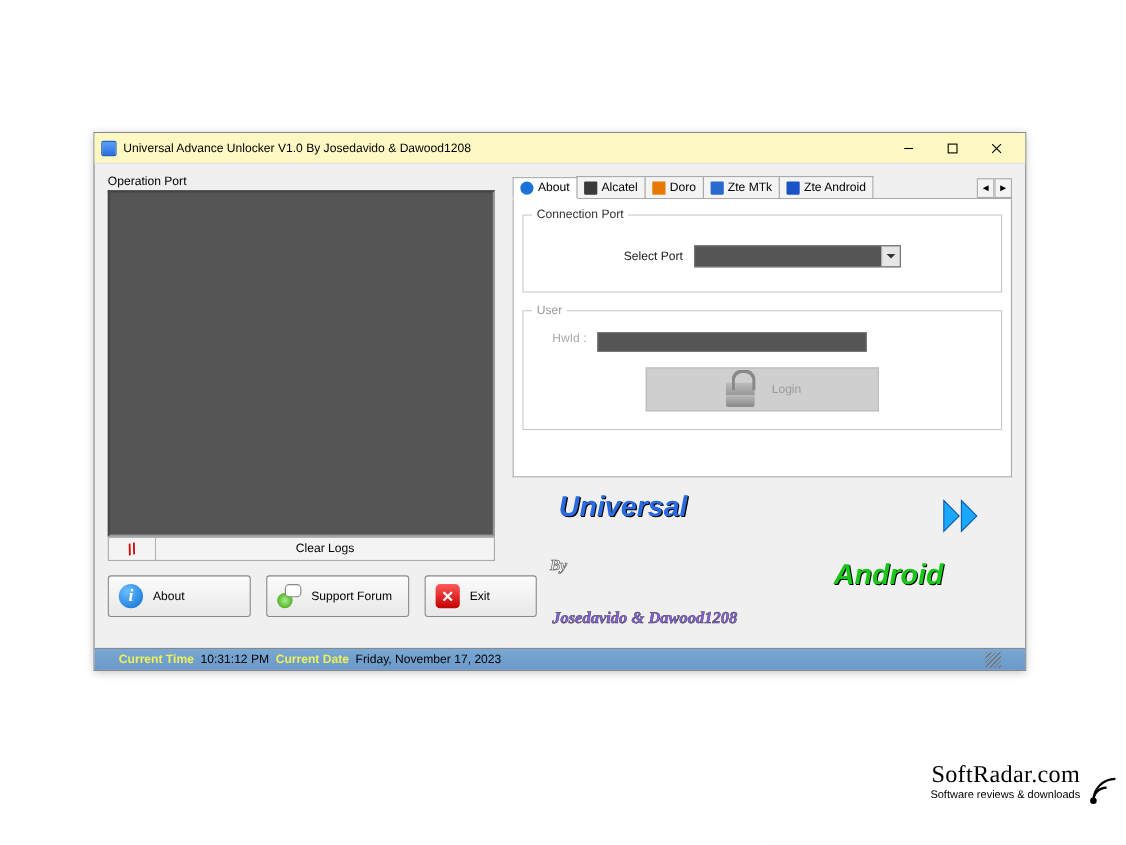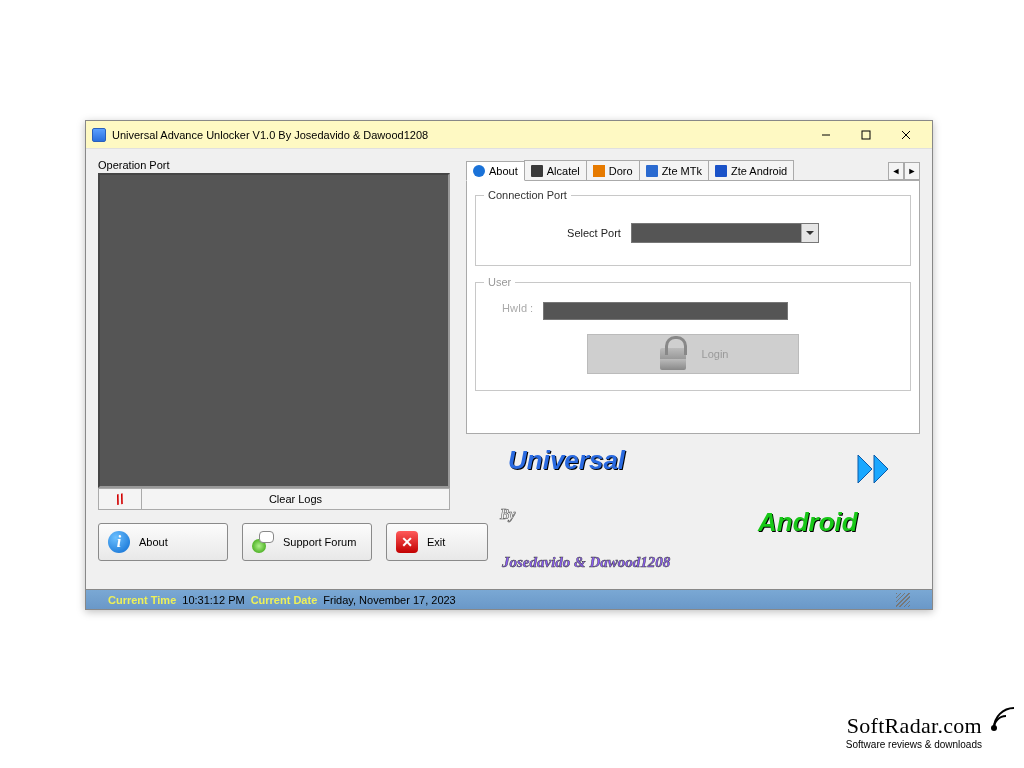--- a/index.html
+++ b/index.html
@@ -64,21 +64,21 @@
 .brand .arr svg { width:46px; height:36px; }
 .statusbar { position:absolute; left:0; right:0; bottom:0; height:20px; background:linear-gradient(#7aa8d4,#6a98c8); border-top:1px solid #888; display:flex; align-items:center; padding:0 22px; gap:6px; }
 .statusbar .lab { color:#eef058; font-weight:bold; }
 .statusbar .val { color:#000; }
 .grip { margin-left:auto; width:14px; height:14px; background:repeating-linear-gradient(135deg,#777 0 1px,transparent 1px 3px); }
 .ti-blue { background:#1a72d8; border-radius:50%; }
 .ti-phone { background:#3a3a3a; border-radius:1px; }
 .ti-orange { background:#e67a00; }
 .ti-disk { background:#2a6ad0; border-radius:1px; }
 .ti-disk2 { background:#1a52c8; border-radius:1px; }
-.softradar { position:absolute; right:42px; bottom:18px; text-align:right; }
+.softradar { position:absolute; right:42px; bottom:40px; text-align:right; }
 .softradar .big { font: 22px "Segoe UI"; color:#000; letter-spacing:.3px; }
 .softradar .small { font-size:10px; color:#000; }
 .sricon { position:absolute; right:6px; bottom:34px; width:34px; height:34px; }
 </style>
 </head>
 <body>
 
 <div class="window">
   <div class="titlebar">
     <div class="appicon"></div>

